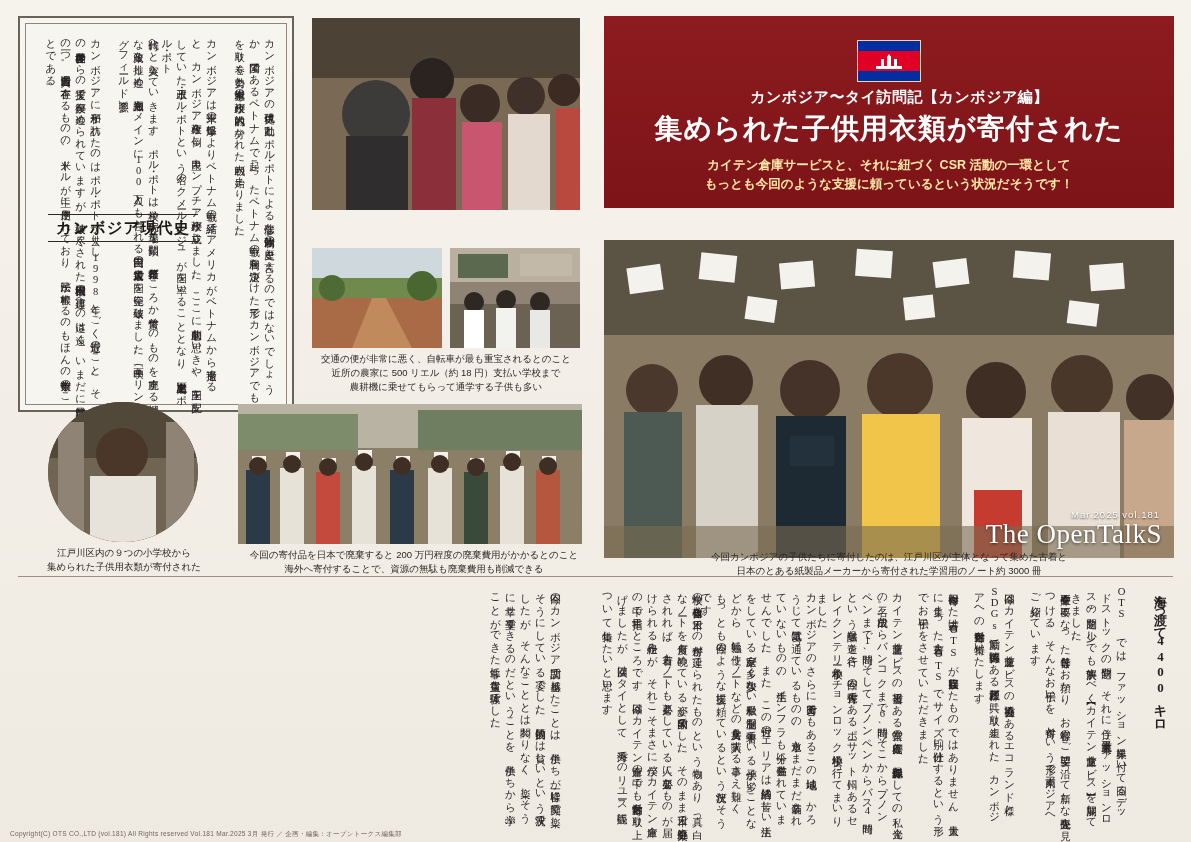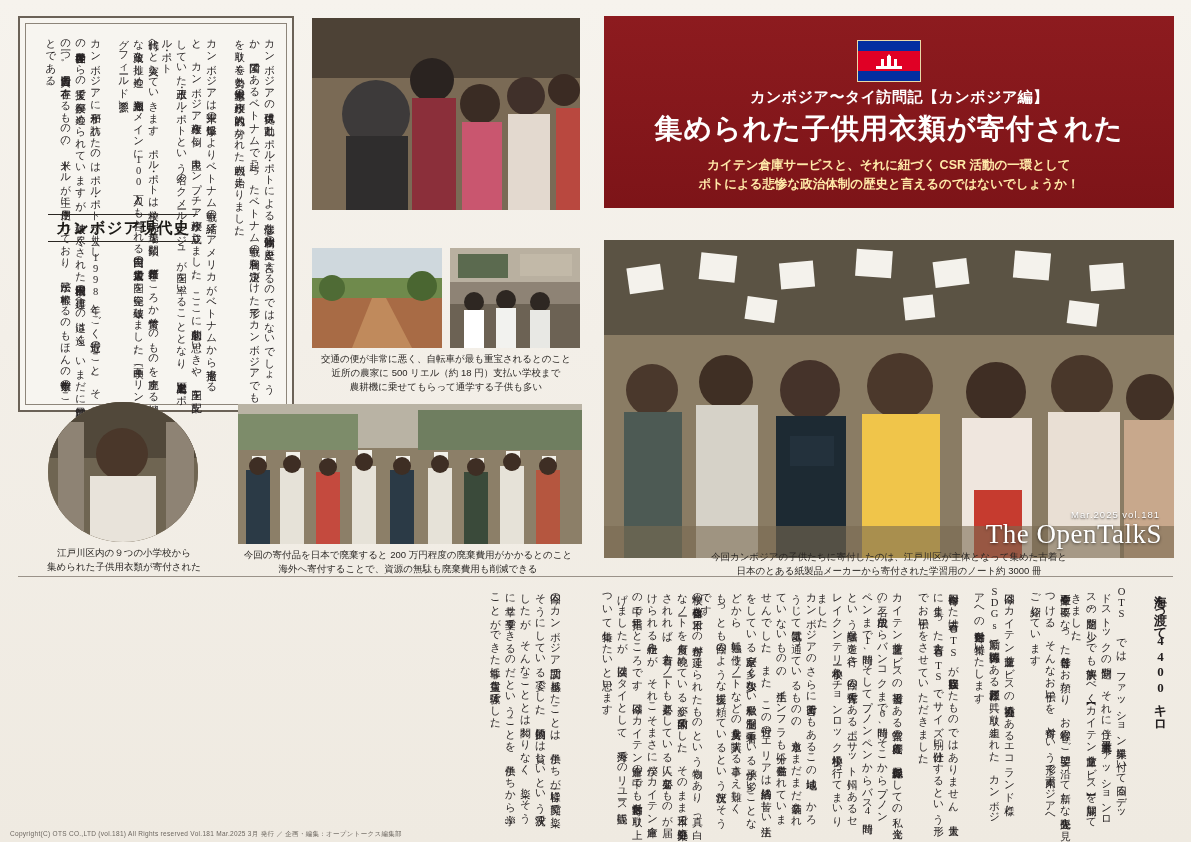--- a/index.html
+++ b/index.html
@@ -186,21 +186,21 @@
         <rect x="11" y="2" width="4" height="11" fill="#ffffff"></rect>
         <rect x="5" y="5" width="3" height="8" fill="#ffffff"></rect>
         <rect x="18" y="5" width="3" height="8" fill="#ffffff"></rect>
         <polygon points="13,0 15,3 11,3" fill="#ffffff"></polygon>
       </svg>
     </div>
     <div class="sub-line">カンボジア〜タイ訪問記【カンボジア編】</div>
     <div class="main-title">集められた子供用衣類が寄付された</div>
     <div class="lead">
       <span>カイテン倉庫サービスと、それに紐づく CSR 活動の一環として</span><br>
-      <span>ポトによる悲惨な政治体制の歴史と言えるのではないでしょうか！</span>
+      <span>もっとも今回のような支援に頼っているという状況だそうです！</span>
     </div>
   </div>
   <div class="byline">写真／レポート　ー　金光 広明</div>
 
   <div class="hero">
     <svg viewBox="0 0 570 318" preserveAspectRatio="none" style="width:100%;height:100%;display:block">
       <rect width="570" height="318" fill="#7d7360"></rect>
       <rect width="570" height="110" fill="#5b5344"></rect>
       <rect y="95" width="570" height="223" fill="#8a7c64"></rect>
 
@@ -286,21 +286,21 @@
           <circle cx="202" cy="60" r="9" fill="#3e2e24"></circle>
         <rect x="226" y="68" width="24" height="72" fill="#3a4a3a"></rect>
           <circle cx="238" cy="63" r="9" fill="#3e2e24"></circle>
         <rect x="262" y="62" width="24" height="78" fill="#e6e2d8"></rect>
           <circle cx="274" cy="58" r="9" fill="#3e2e24"></circle>
         <rect x="298" y="66" width="24" height="74" fill="#b5563f"></rect>
           <circle cx="310" cy="62" r="9" fill="#3e2e24"></circle>
       </g>
     </svg>
   </div>
-  <div class="cap" style="left:236px;top:548px;width:344px;">今回の寄付品を日本で廃棄すると 200 万円程度の廃棄費用がかかるとのこと<br>海外へ寄付することで、資源の無駄も廃棄費用も削減できる</div>
+  <div class="cap" style="left:242px;top:548px;width:344px;">今回の寄付品を日本で廃棄すると 200 万円程度の廃棄費用がかかるとのこと<br>海外へ寄付することで、資源の無駄も廃棄費用も削減できる</div>
 
   <div class="bottom-rule"></div>
 
   <div class="lead-col vtxt" style="right:22px;width:30px;">海を渡って4400キロ</div>
 
   <div class="bcol vtxt" style="right:62px;width:52px;">OTS では、ファッション業界に付いて回るデッドストックの問題や、それに伴う大量廃棄（ファッションロス）の問題を少しでも解決すべく【カイテン倉庫サービス】を展開してきました。</div>
   <div class="bcol vtxt" style="right:118px;width:52px;">不要在庫や不要になった什器等をお預かり、お客様のご要望に沿って新たな販売先を見つける。そんなお手伝いを、寄付という形で東南アジアへご紹介しています。</div>
   <div class="bcol vtxt" style="right:174px;width:52px;">今回はカイテン倉庫サービスの協力会社であるエコランド様と、SDGs活動で協力関係にある江戸川区様と共に取り組まれた、カンボジアへの寄付活動を特集いたします。</div>
   <div class="bcol vtxt" style="right:230px;width:52px;">今回寄付した古着はOTSが直接回収したものではありません。大量に集まった古着をOTSでサイズ別に仕分けするという形でお手伝いをさせていただきました。</div>
   <div class="bcol vtxt" style="right:286px;width:80px;">カイテン倉庫サービスの担当者である営業の櫻庭氏と、撮影記録係としての私、金光の二名。成田からバンコクまで6時間、そこからプノンペンまで1時間、そしてプノンペンからバス4時間という過酷な道を行き、今回の寄付先であるポーサット州にあるセレイクンテリー小学校とチョンロック小学校に行ってまいりました。</div>

